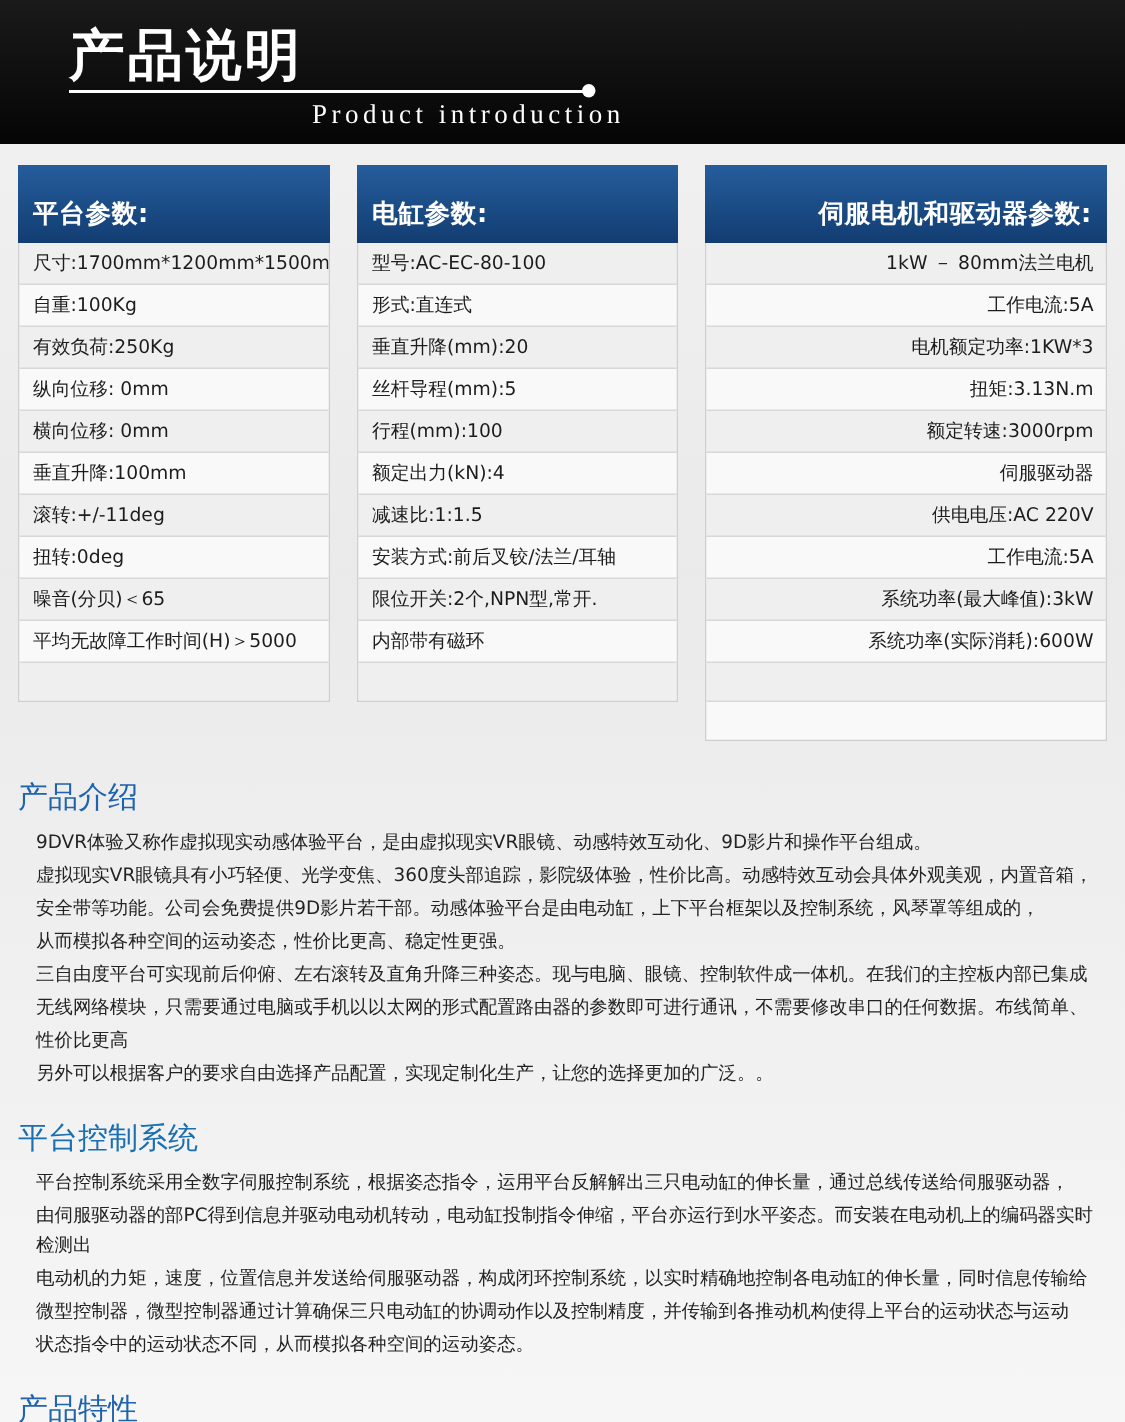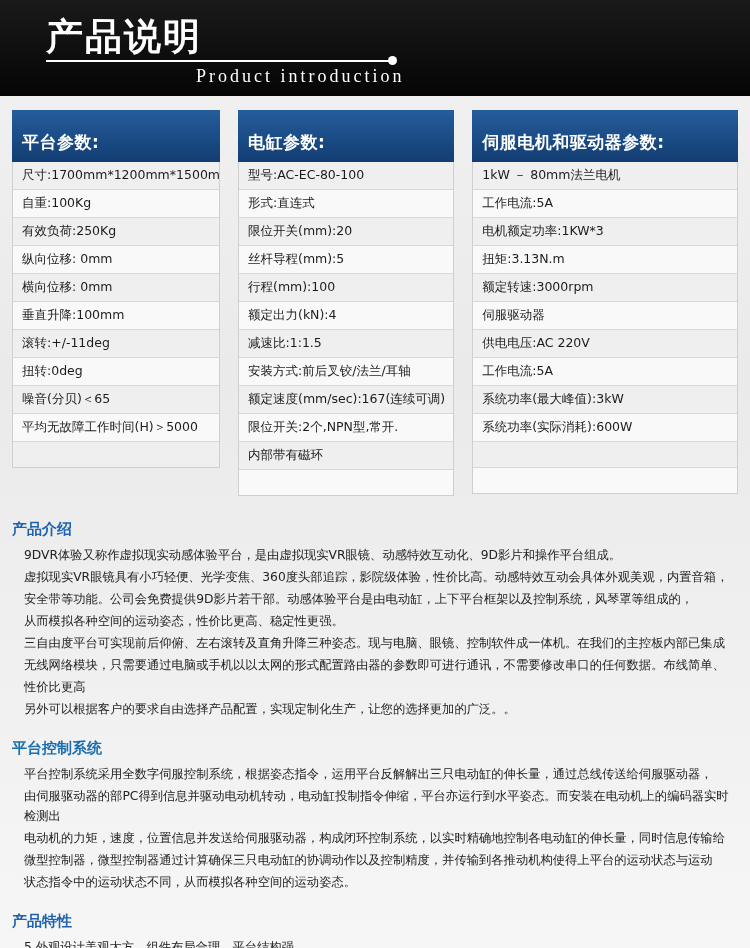--- a/index.html
+++ b/index.html
@@ -55,42 +55,42 @@
     position: absolute;
     left: 388px;
     top: 56px;
     width: 9px;
     height: 9px;
     border-radius: 50%;
     background: #ffffff;
   }
   .header-sub {
     position: absolute;
-    left: 196px;
+    left: 208px;
     top: 66px;
     color: #ffffff;
     font-size: 18px;
     letter-spacing: 3px;
     font-family: "Liberation Serif", serif;
   }
 
   
   .tables {
     position: relative;
     display: flex;
     gap: 18px;
     padding: 14px 12px 0 12px;
     box-sizing: border-box;
   }
   .table-block {
     box-sizing: border-box;
   }
   .tb-1 { width: 208px; }
   .tb-2 { width: 222px; }
-  .tb-3 { width: 278px; }
+  .tb-3 { width: 278px; text-align: right; }
 
   .tb-head {
     background: #19497f;
     background: linear-gradient(180deg, #255d9c 0%, #123d72 100%);
     color: #ffffff;
     font-size: 17px;
     font-weight: bold;
     padding: 21px 10px 8px 10px;
     font-family: "DejaVu Sans", sans-serif;
     letter-spacing: 0.5px;
@@ -116,22 +116,22 @@
     background: #f3f3f3;
   }
 
   
   .content {
     padding: 14px 12px 0 12px;
   }
   .sec-title {
     color: #1a5fb4;
     color: #1f62ad;
-    font-size: 15px;
-    font-weight: bold;
+    font-size: 20px;
+    font-weight: normal;
     margin: 10px 0 6px 0;
     font-family: "DejaVu Sans", sans-serif;
   }
   .sec-title.cyan { color: #1a6fb0; }
   .sec-p {
     font-size: 12.3px;
     line-height: 20px;
     color: #222222;
     margin: 0 0 2px 12px;
     font-family: "DejaVu Sans", sans-serif;
@@ -171,27 +171,26 @@
         <div class="tb-row">平均无故障工作时间(H)＞5000</div>
         <div class="tb-row tb-filler">&nbsp;</div>
       </div>
     </div>
 
     <div class="table-block tb-2">
       <div class="tb-head">电缸参数:</div>
       <div class="tb-rows">
         <div class="tb-row">型号:AC-EC-80-100</div>
         <div class="tb-row">形式:直连式</div>
-        <div class="tb-row">限位开关(mm):20</div>
+        <div class="tb-row">垂直升降(mm):20</div>
         <div class="tb-row">丝杆导程(mm):5</div>
         <div class="tb-row">行程(mm):100</div>
         <div class="tb-row">额定出力(kN):4</div>
         <div class="tb-row">减速比:1:1.5</div>
         <div class="tb-row">安装方式:前后叉铰/法兰/耳轴</div>
-        <div class="tb-row">额定速度(mm/sec):167(连续可调)</div>
         <div class="tb-row">限位开关:2个,NPN型,常开.</div>
         <div class="tb-row">内部带有磁环</div>
         <div class="tb-row tb-filler">&nbsp;</div>
       </div>
     </div>
 
     <div class="table-block tb-3">
       <div class="tb-head">伺服电机和驱动器参数:</div>
       <div class="tb-rows">
         <div class="tb-row">1kW － 80mm法兰电机</div>

